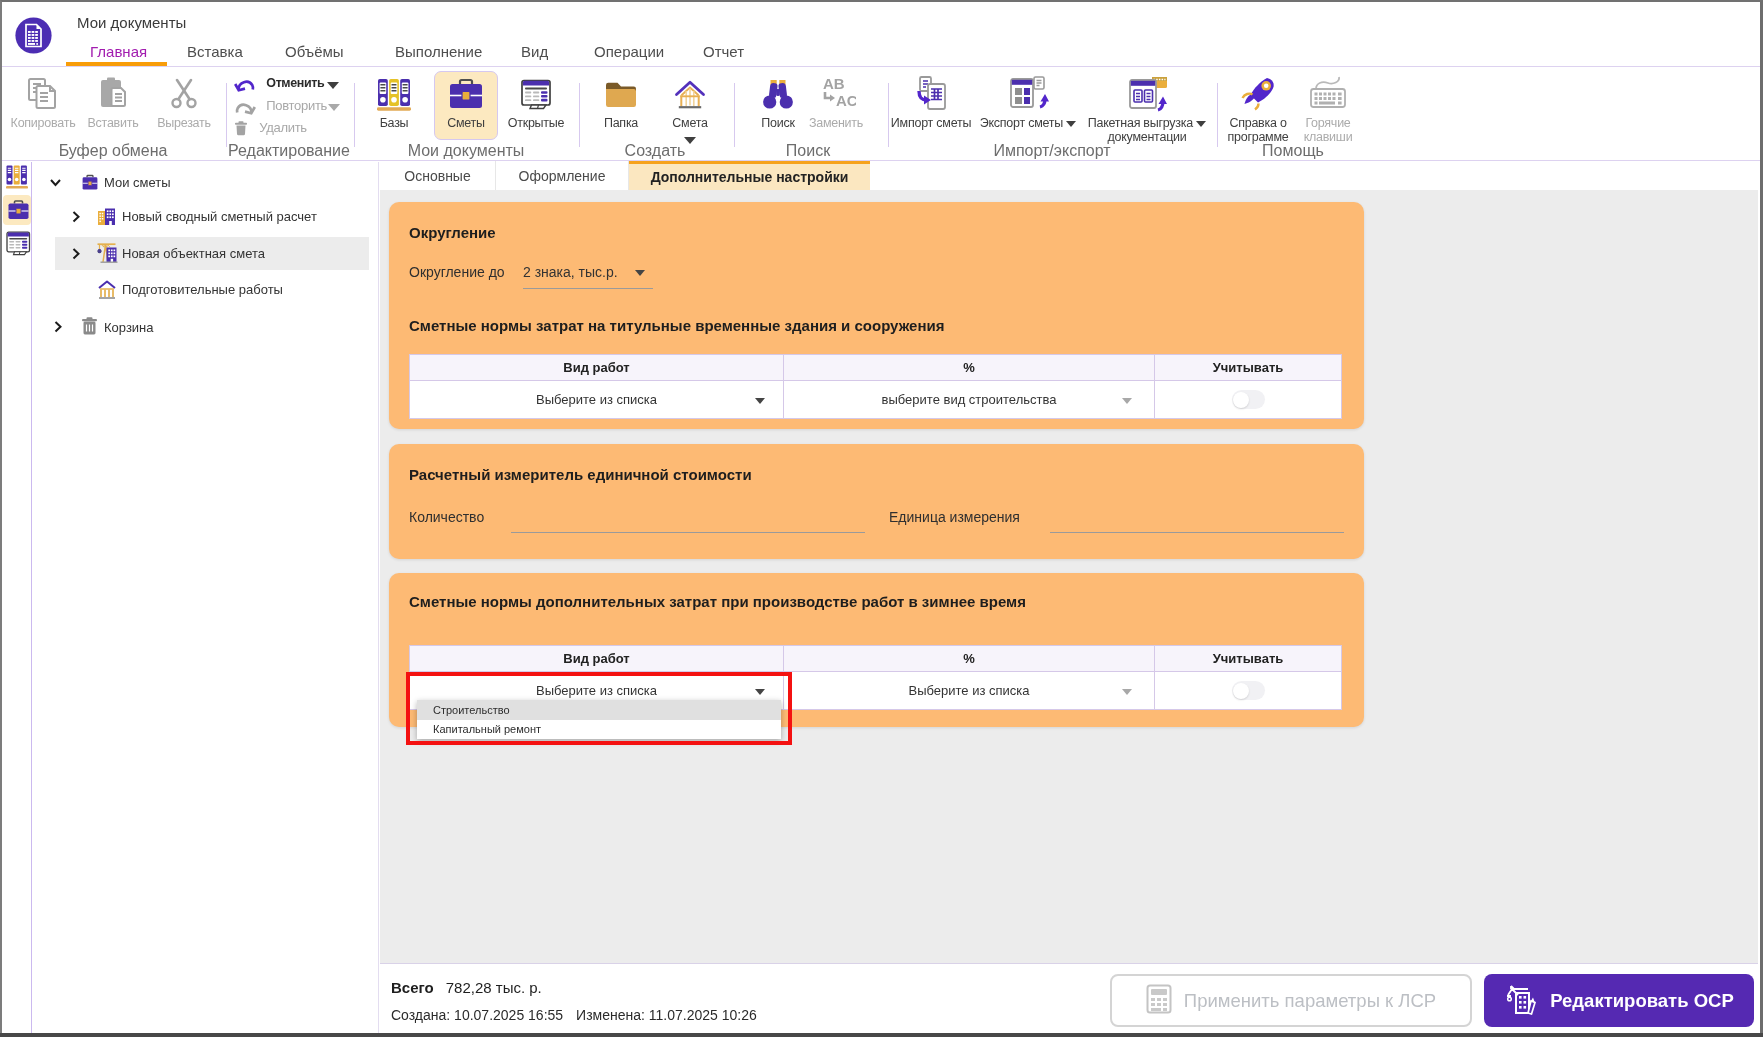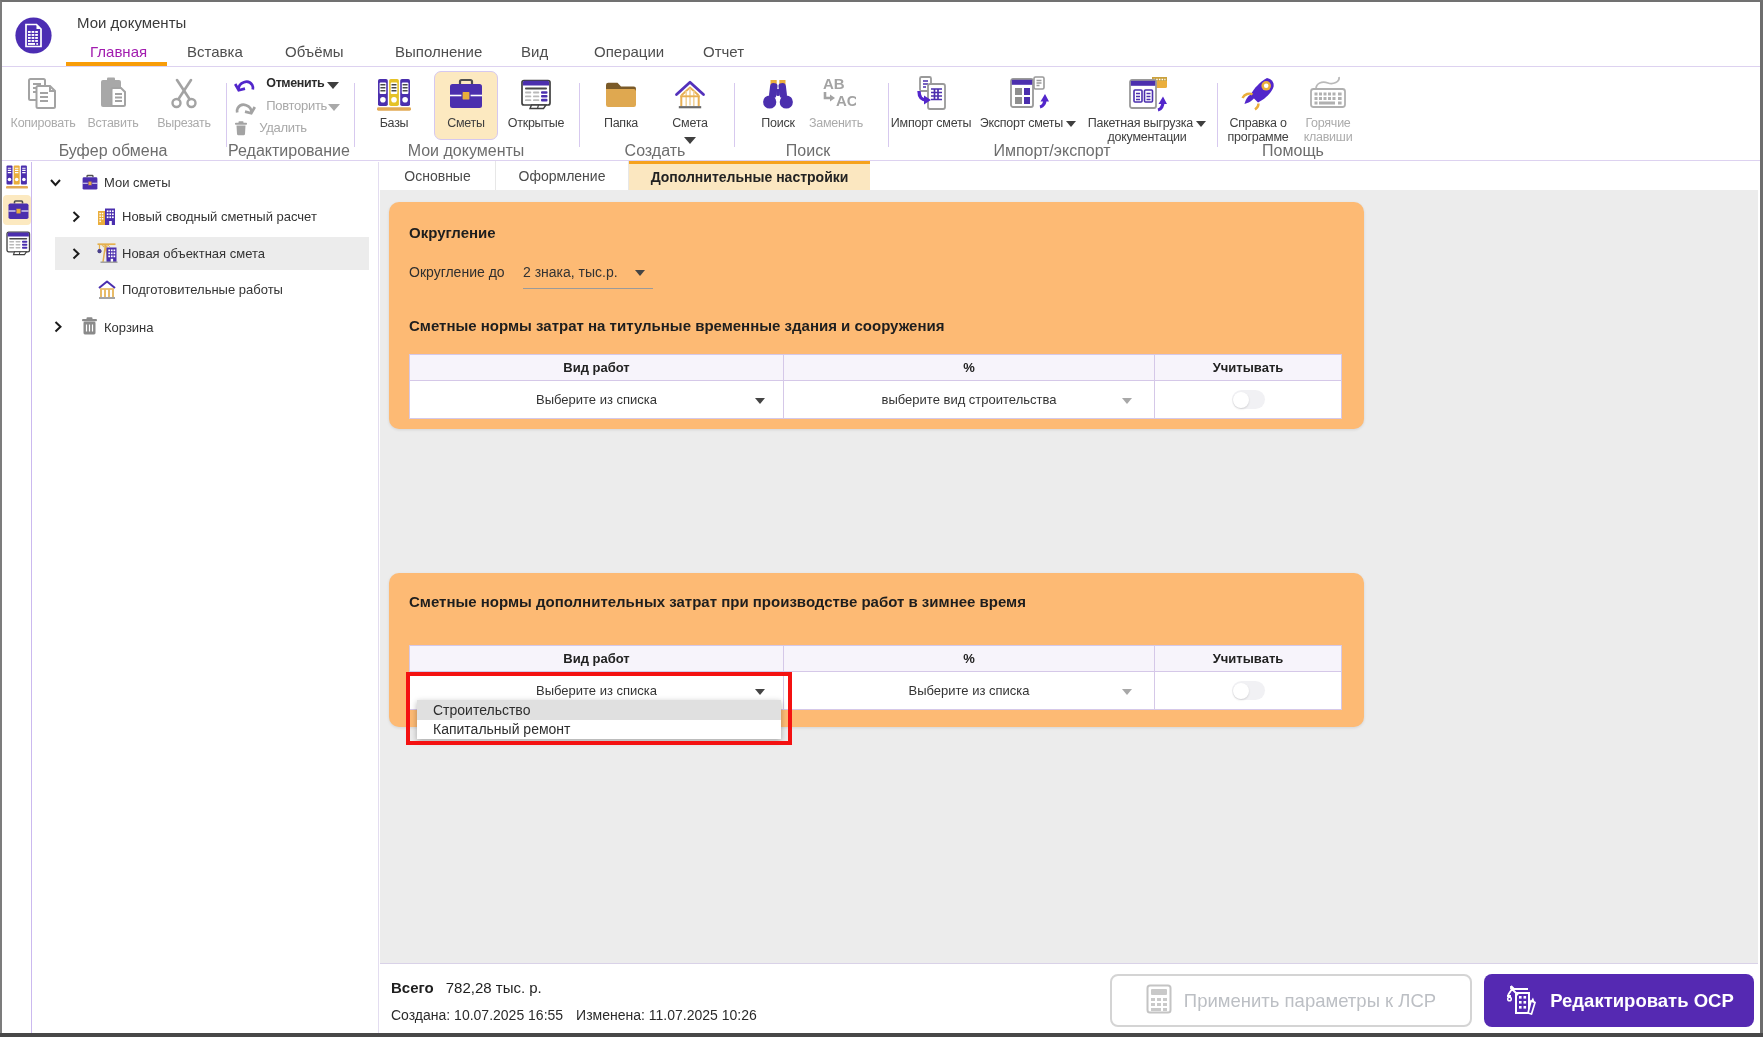--- a/index.html
+++ b/index.html
@@ -48,21 +48,21 @@
   .ph { color:#a2a2a2; }
   .selcaret { display:inline-block; width:0; height:0; border-left:5.5px solid transparent; border-right:5.5px solid transparent; border-top:6.5px solid #444; vertical-align:middle; }
   .selcaret.gray { border-top-color:#a8a8a8; }
   .toggle { display:inline-block; width:33px; height:19px; background:#f1f1f4; border-radius:10px; position:relative; vertical-align:middle; }
   .toggle::after { content:""; position:absolute; left:1px; top:1.5px; width:16px; height:16px; background:#fff; border-radius:50%; box-shadow:0 1px 2px rgba(0,0,0,0.14); }
   
   #footer { position:absolute; left:380px; top:963px; width:1378px; height:70px; background:#fff; border-top:1px solid #d9d2e8; }
   
   #redbox { position:absolute; left:406px; top:672px; width:386px; height:73px; border:4px solid #f41111; z-index:50; }
   #ddlist { position:absolute; left:417px; top:700px; width:364px; height:39px; background:#fff; box-shadow:0 2px 6px rgba(0,0,0,0.3); z-index:49; }
-  .ddi { height:19.5px; display:flex; align-items:center; padding-left:16px; font-size:14px; color:#2d2d2d; }
+  .ddi { height:19.5px; display:flex; align-items:center; padding-left:16px; font-size:11px; color:#2d2d2d; }
 </style>
 </head>
 <body>
 <div id="frame"></div>
 <div id="header">
   <div id="logo" class="abs" style="left:13px;top:15px;"><svg width="37" height="37" viewBox="0 0 37 37">
     <circle cx="18.5" cy="18.5" r="18.1" fill="#4c2db3"></circle>
     <path d="M11 7.5h10.5L26 12v17.5H11z" fill="none" stroke="#fff" stroke-width="1.7"></path>
     <path d="M21.5 7.5V12H26z" fill="#fff"></path>
     <g fill="#fff">
@@ -530,20 +530,27 @@
             <th>Учитывать</th>
           </tr>
       <tr>
         <td style="position:relative;">Выберите из списка<span class="selcaret abs" style="right:18px;top:17px;"></span></td>
         <td class="ph" style="position:relative;">выберите вид строительства<span class="selcaret gray abs" style="right:22px;top:17px;"></span></td>
         <td><span class="toggle"></span></td>
       </tr>
     </tbody>
       </table>
   </div>
+  <div class="card" style="top:254px;height:115px;">
+    <div class="h1" style="top:22px;">Расчетный измеритель единичной стоимости</div>
+    <div class="lbl" style="left:20px;top:65px;">Количество</div>
+    <div class="uline" style="left:122px;top:88px;width:354px;"></div>
+    <div class="lbl" style="left:500px;top:65px;">Единица измерения</div>
+    <div class="uline" style="left:661px;top:88px;width:294px;"></div>
+  </div>
   <div class="card" style="top:383px;height:154px;">
     <div class="h1" style="top:20px;">Сметные нормы дополнительных затрат при производстве работ в зимнее время</div>
     <table class="ptab" style="top:72px;">
       <colgroup>
           <col style="width:374px">
           <col style="width:371px">
           <col style="width:187px">
         </colgroup>
       <tbody>
           <tr>

